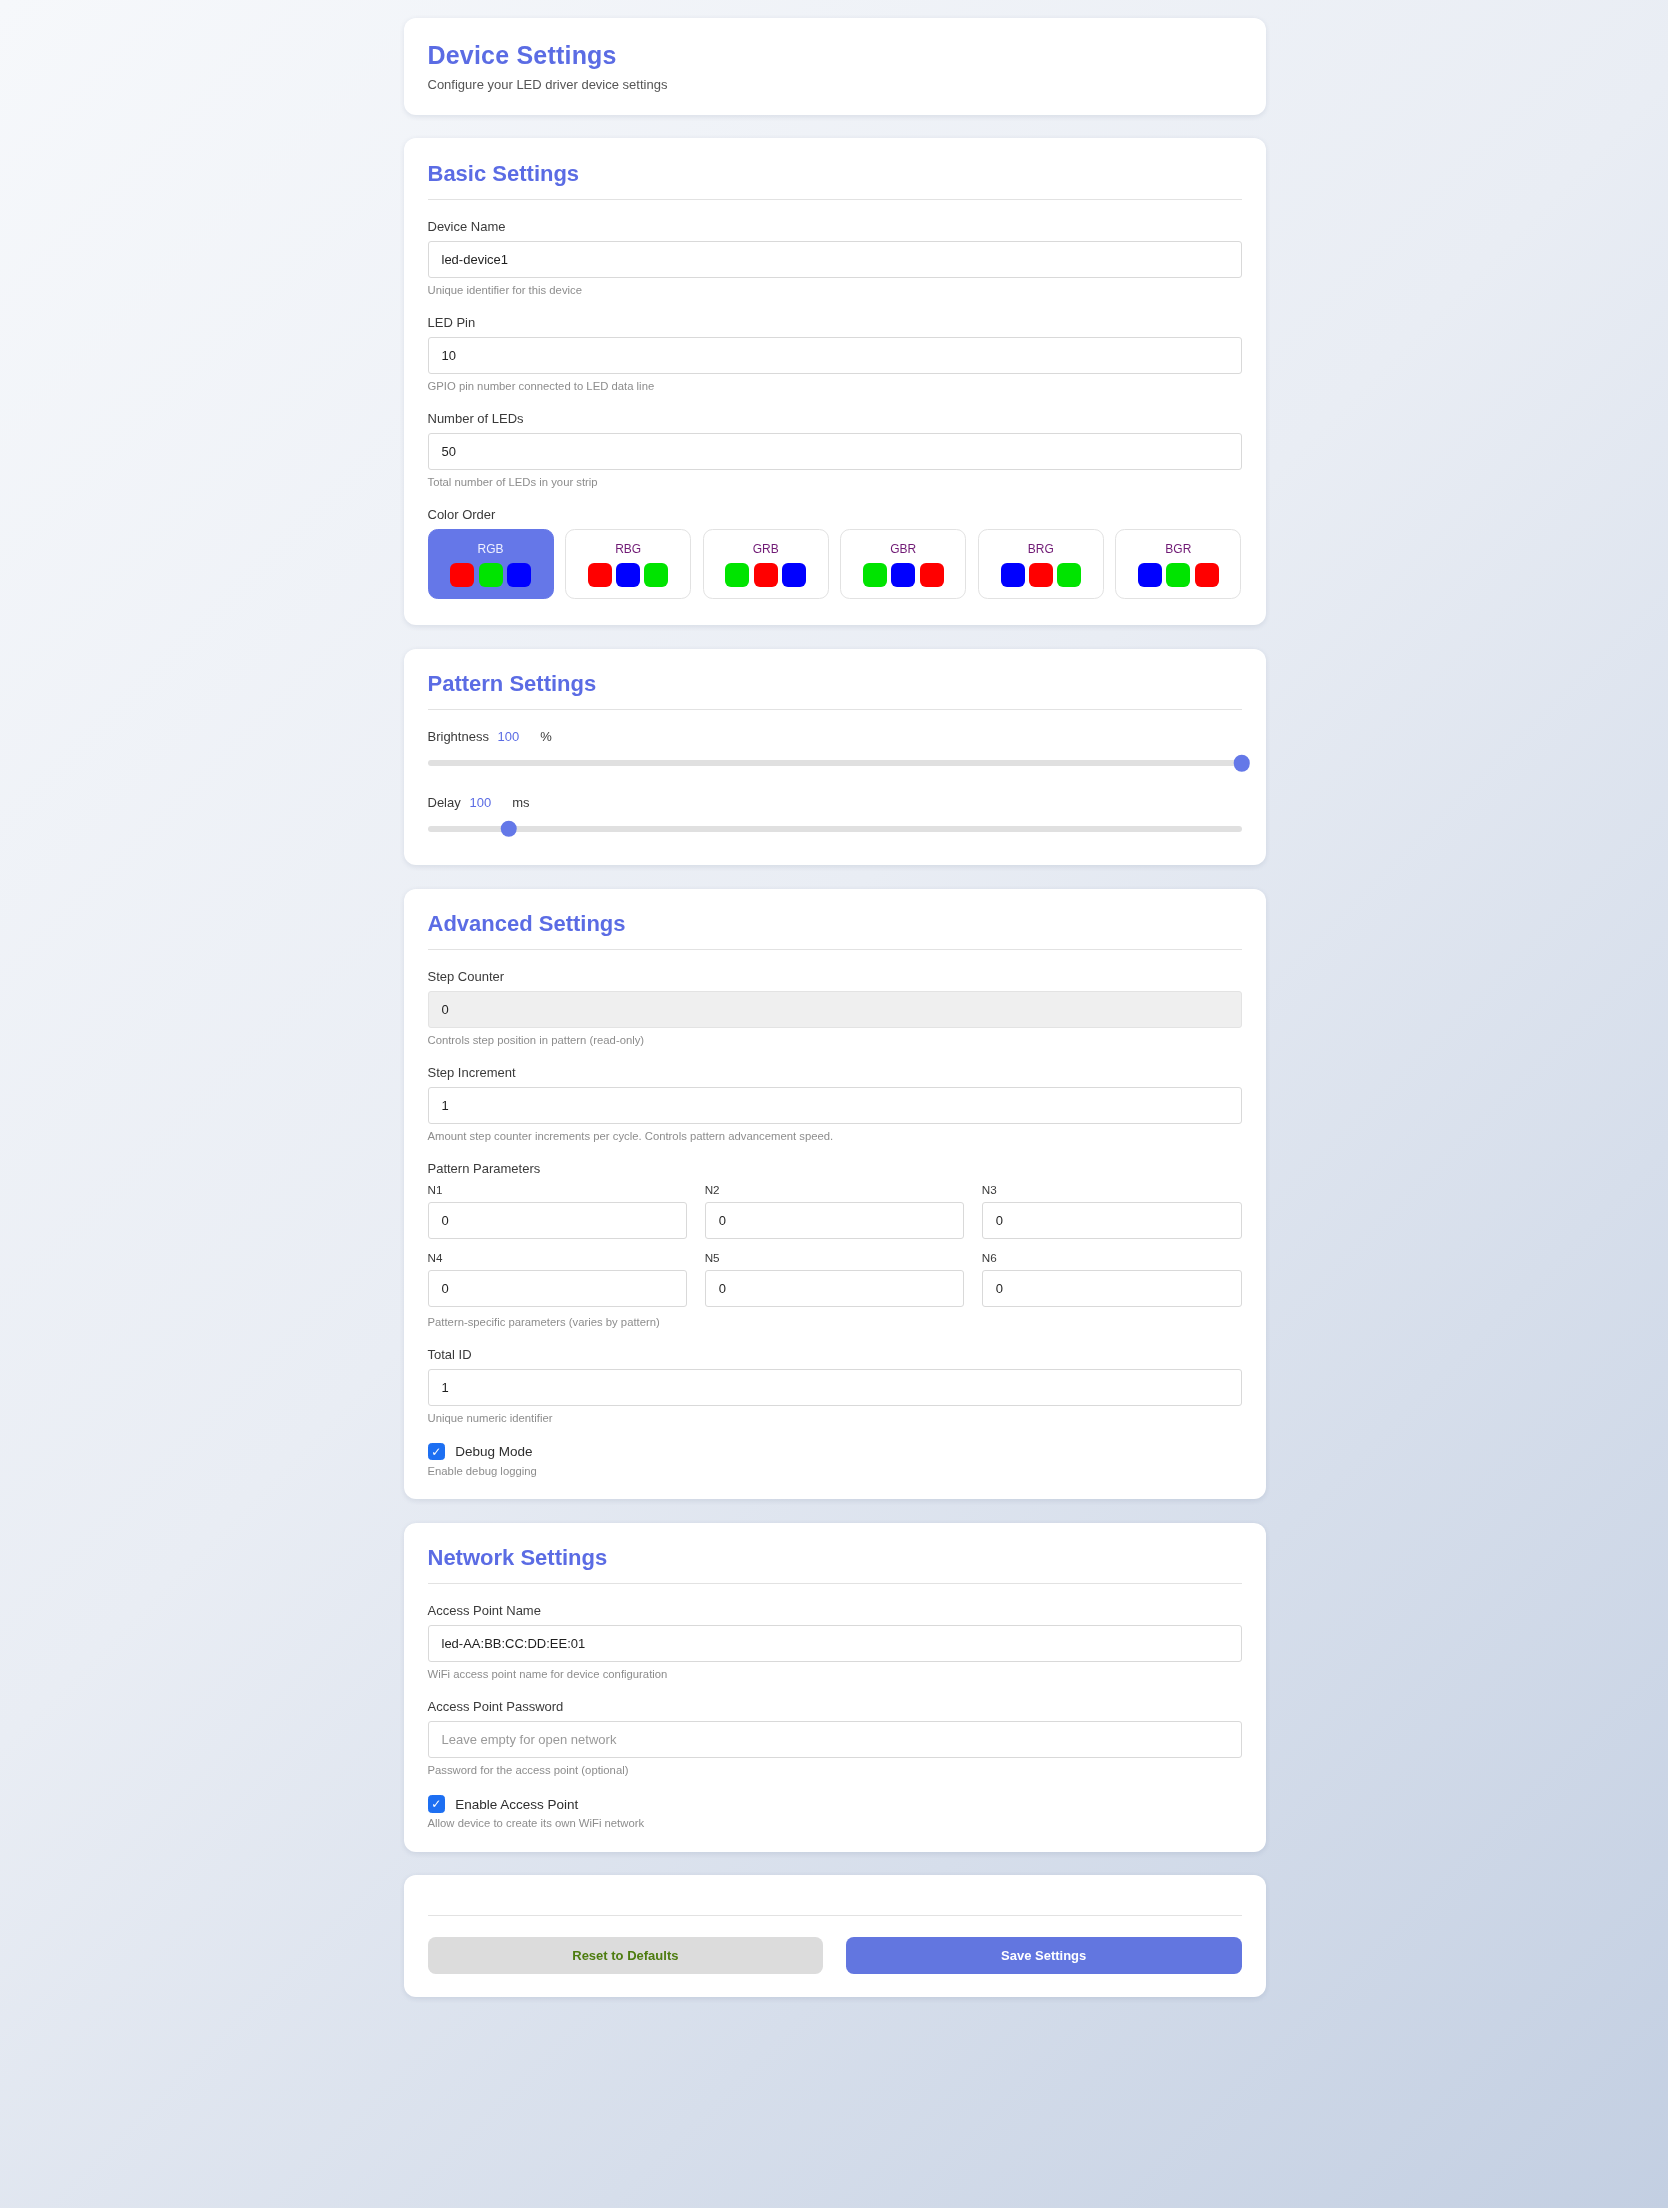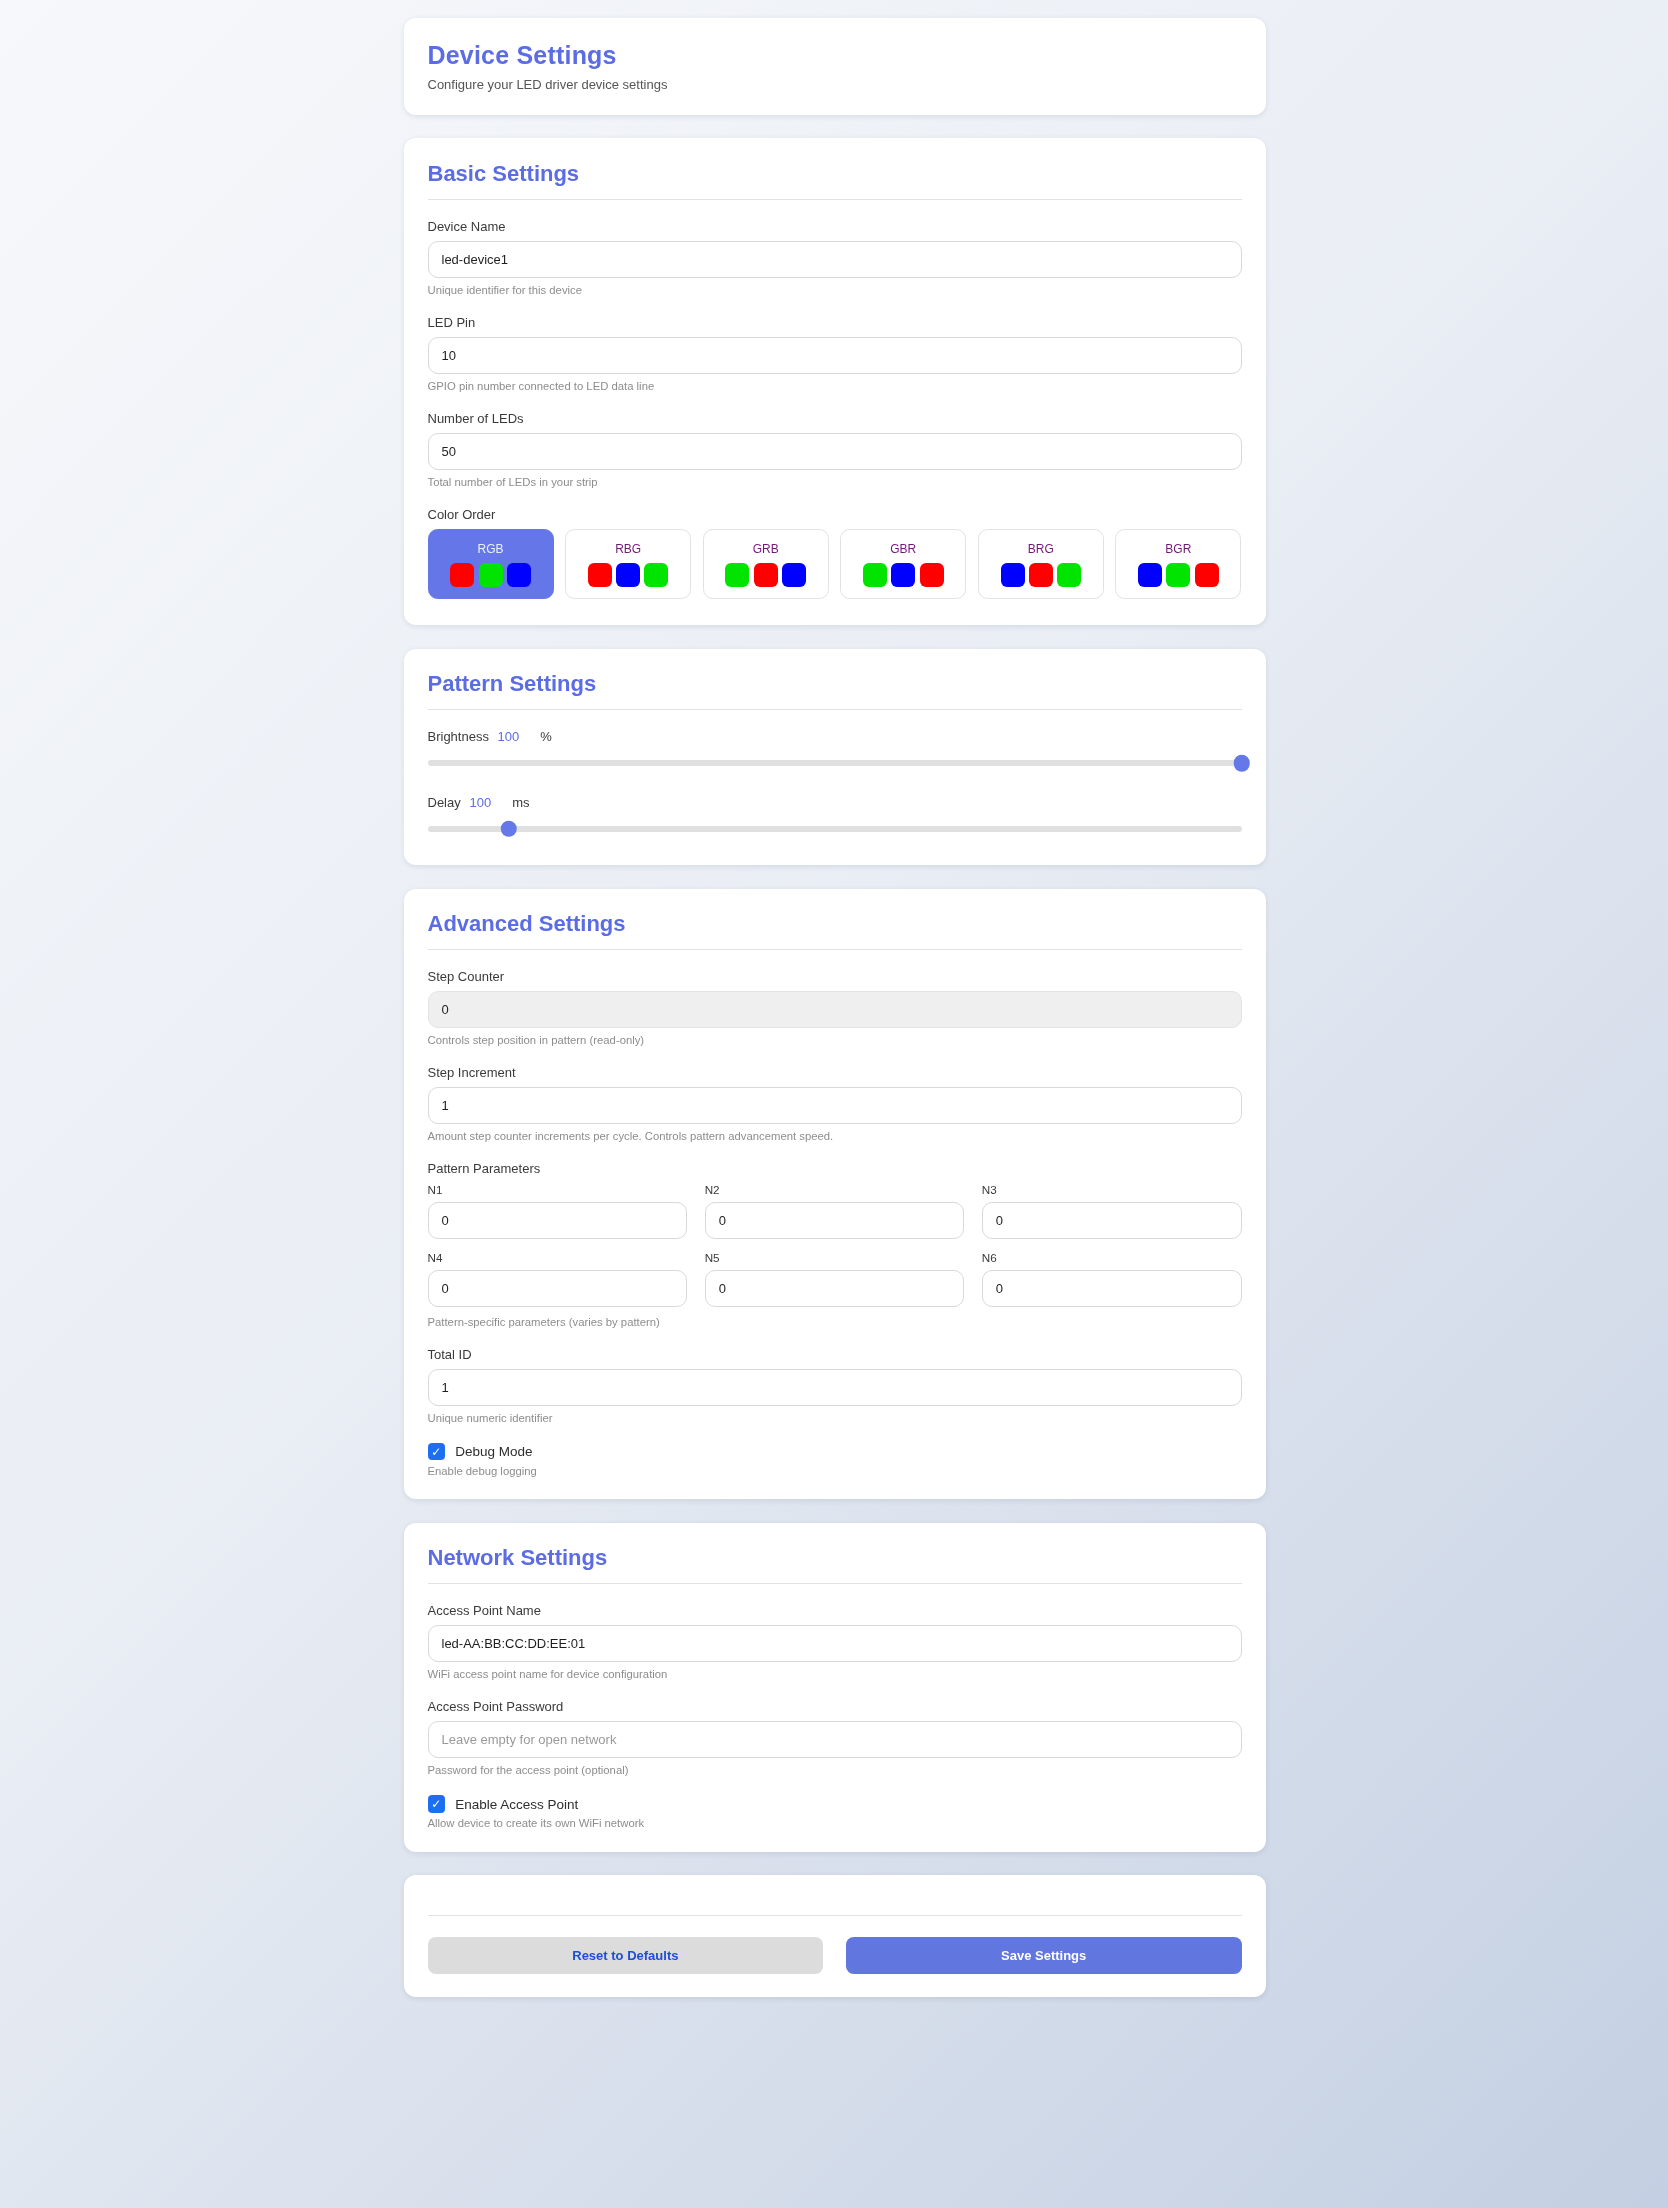--- a/index.html
+++ b/index.html
@@ -48,21 +48,21 @@
   label.field-label {
     display: block;
     font-size: 13px;
     color: #3a3a3a;
     margin-bottom: 7px;
   }
   .text-input {
     width: 100%;
     height: 37px;
     border: 0.9px solid #d9d9d9;
-    border-radius: 10px;
+    border-radius: 3px;
     padding: 0 13px;
     font-size: 13px;
     color: #1f1f1f;
     font-family: inherit;
     background: #ffffff;
     outline: none;
   }
   .text-input::placeholder { color: #9a9a9a; }
   .text-input.readonly { background: #efefef; border-color: #e3e3e3; }
   .help-text {
@@ -153,21 +153,21 @@
   .footer-divider {
     border: none; border-top: 1.7px solid #e2e2e2; margin: 0 0 21px 0;
   }
   .button-row { display: flex; gap: 22.6px; }
   .btn {
     flex: 1; height: 37px;
     border: none; border-radius: 7.8px;
     font-size: 13px; font-weight: bold;
     font-family: inherit; cursor: pointer;
   }
-  .btn-gray { background: #dcdcdc; color: #1d4ed8; }
+  .btn-gray { background: #dcdcdc; color: #4d7c0f; }
   .btn-blue { background: #6276e0; color: #ffffff; }
 </style>
 </head>
 <body>
 
 <div class="column">
 
   <section class="card">
     <h1 class="page-title">Device Settings</h1>
     <p class="subtitle">Configure your LED driver device settings</p>

